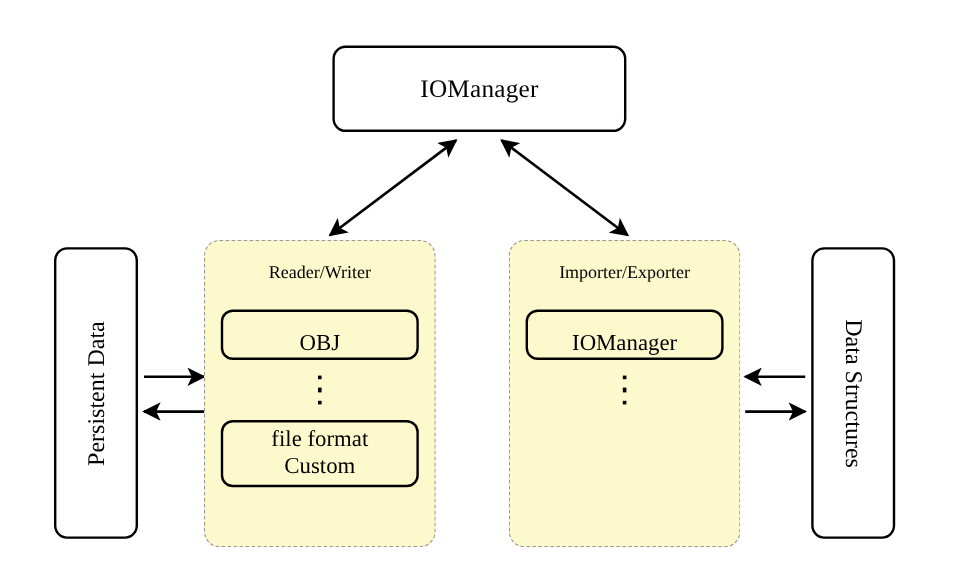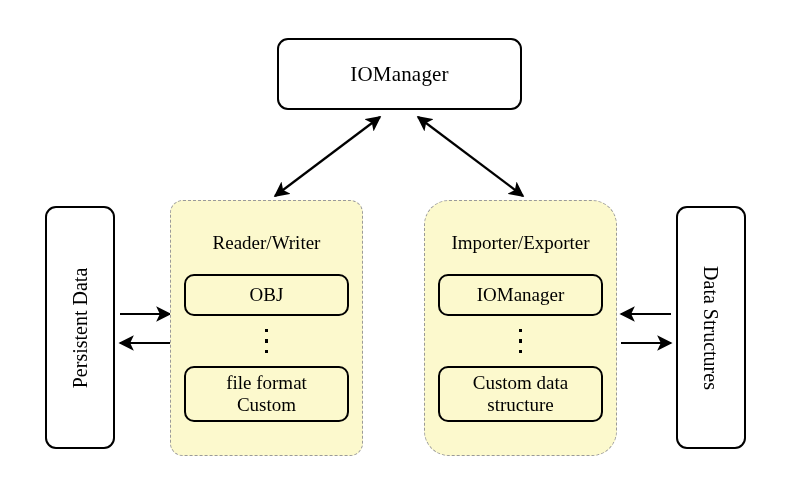--- a/index.html
+++ b/index.html
@@ -81,43 +81,43 @@
     height: 256px;
     box-sizing: border-box;
     border: 1.6px dashed #9a9a9a;
     border-radius: 13px;
     background: #fcf9cd;
     display: flex;
     flex-direction: column;
     align-items: center;
   }
   .panel.left-panel  { left: 170px; width: 193px; }
-  .panel.right-panel { left: 424px; width: 193px; border-radius: 25px; }
+  .panel.right-panel { left: 424px; width: 193px; }
 
   .panel-title {
-    margin-top: 32px;
-    font-size: 19px;
+    margin-top: 20px;
+    font-size: 15px;
     white-space: nowrap;
     line-height: 1;
   }
 
   .inner-box {
     box-sizing: border-box;
     border: 2.5px solid #000000;
     border-radius: 10px;
     background: #fcf9cd;
     display: flex;
     align-items: center;
     justify-content: center;
     text-align: center;
     font-size: 19px;
     line-height: 1.18;
     width: 165px;
   }
-  .inner-box.single { height: 42px; margin-top: 22px; }
+  .inner-box.single { height: 42px; margin-top: 22px; align-items: flex-end; }
   .inner-box.double { height: 56px; }
 
   .vdots {
     display: flex;
     flex-direction: column;
     align-items: center;
     justify-content: center;
     gap: 7px;
     height: 46px;
     margin: 2px 0 2px 0;
@@ -194,21 +194,15 @@
     <div class="inner-box single">
       <span>IOManager</span>
     </div>
 
     <div class="vdots">
       <span></span>
       <span></span>
       <span></span>
     </div>
 
-    <div class="inner-box double">
-      <div>
-        <div>Custom data</div>
-        <div>structure</div>
-      </div>
-    </div>
   </div>
 
 </div>
 
 </body></html>

